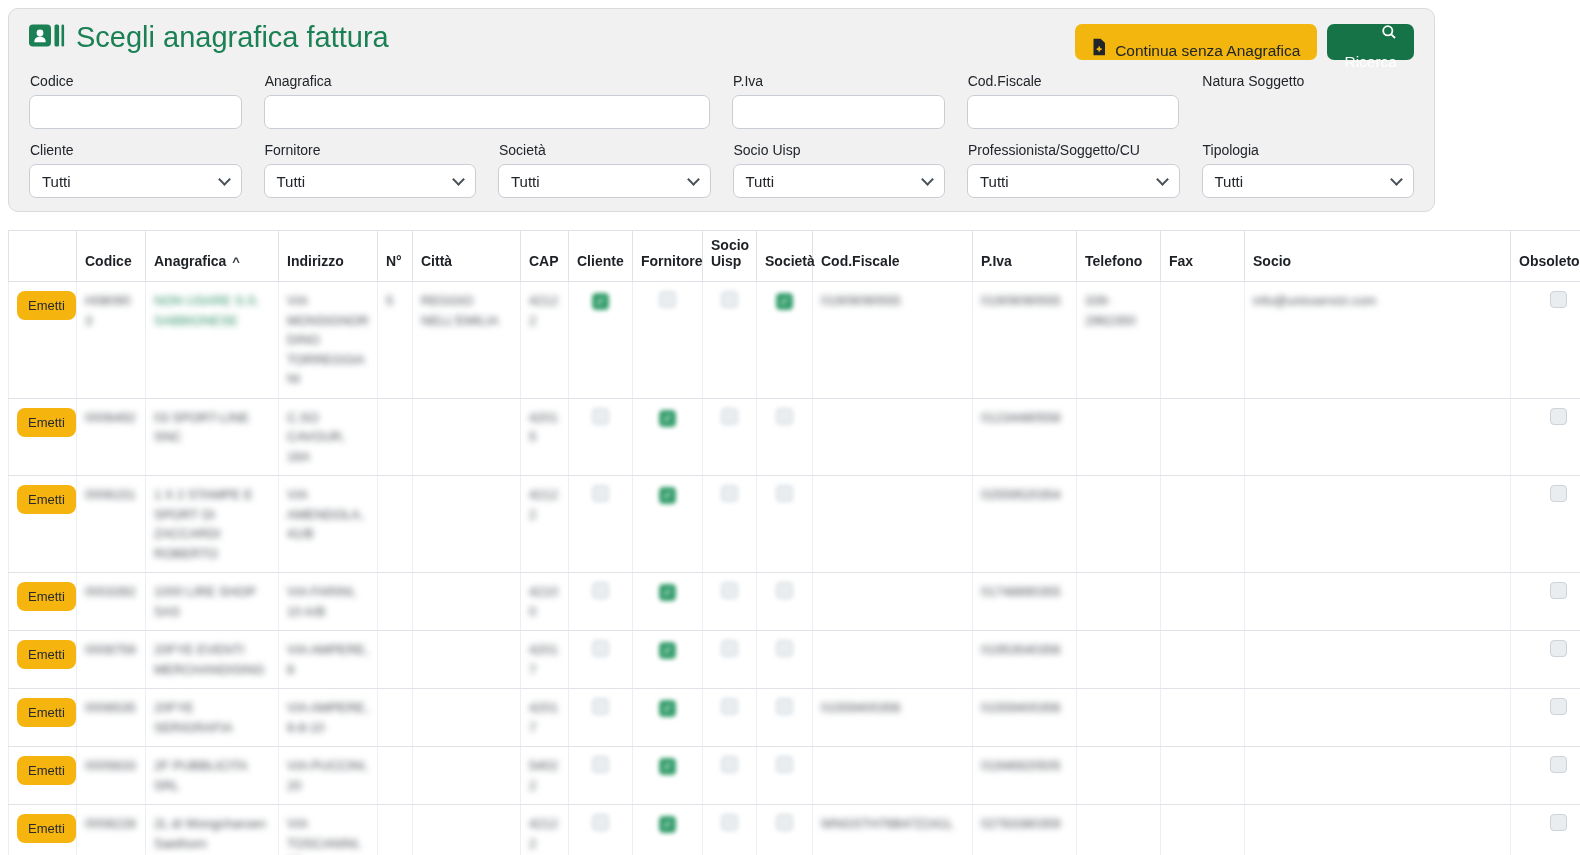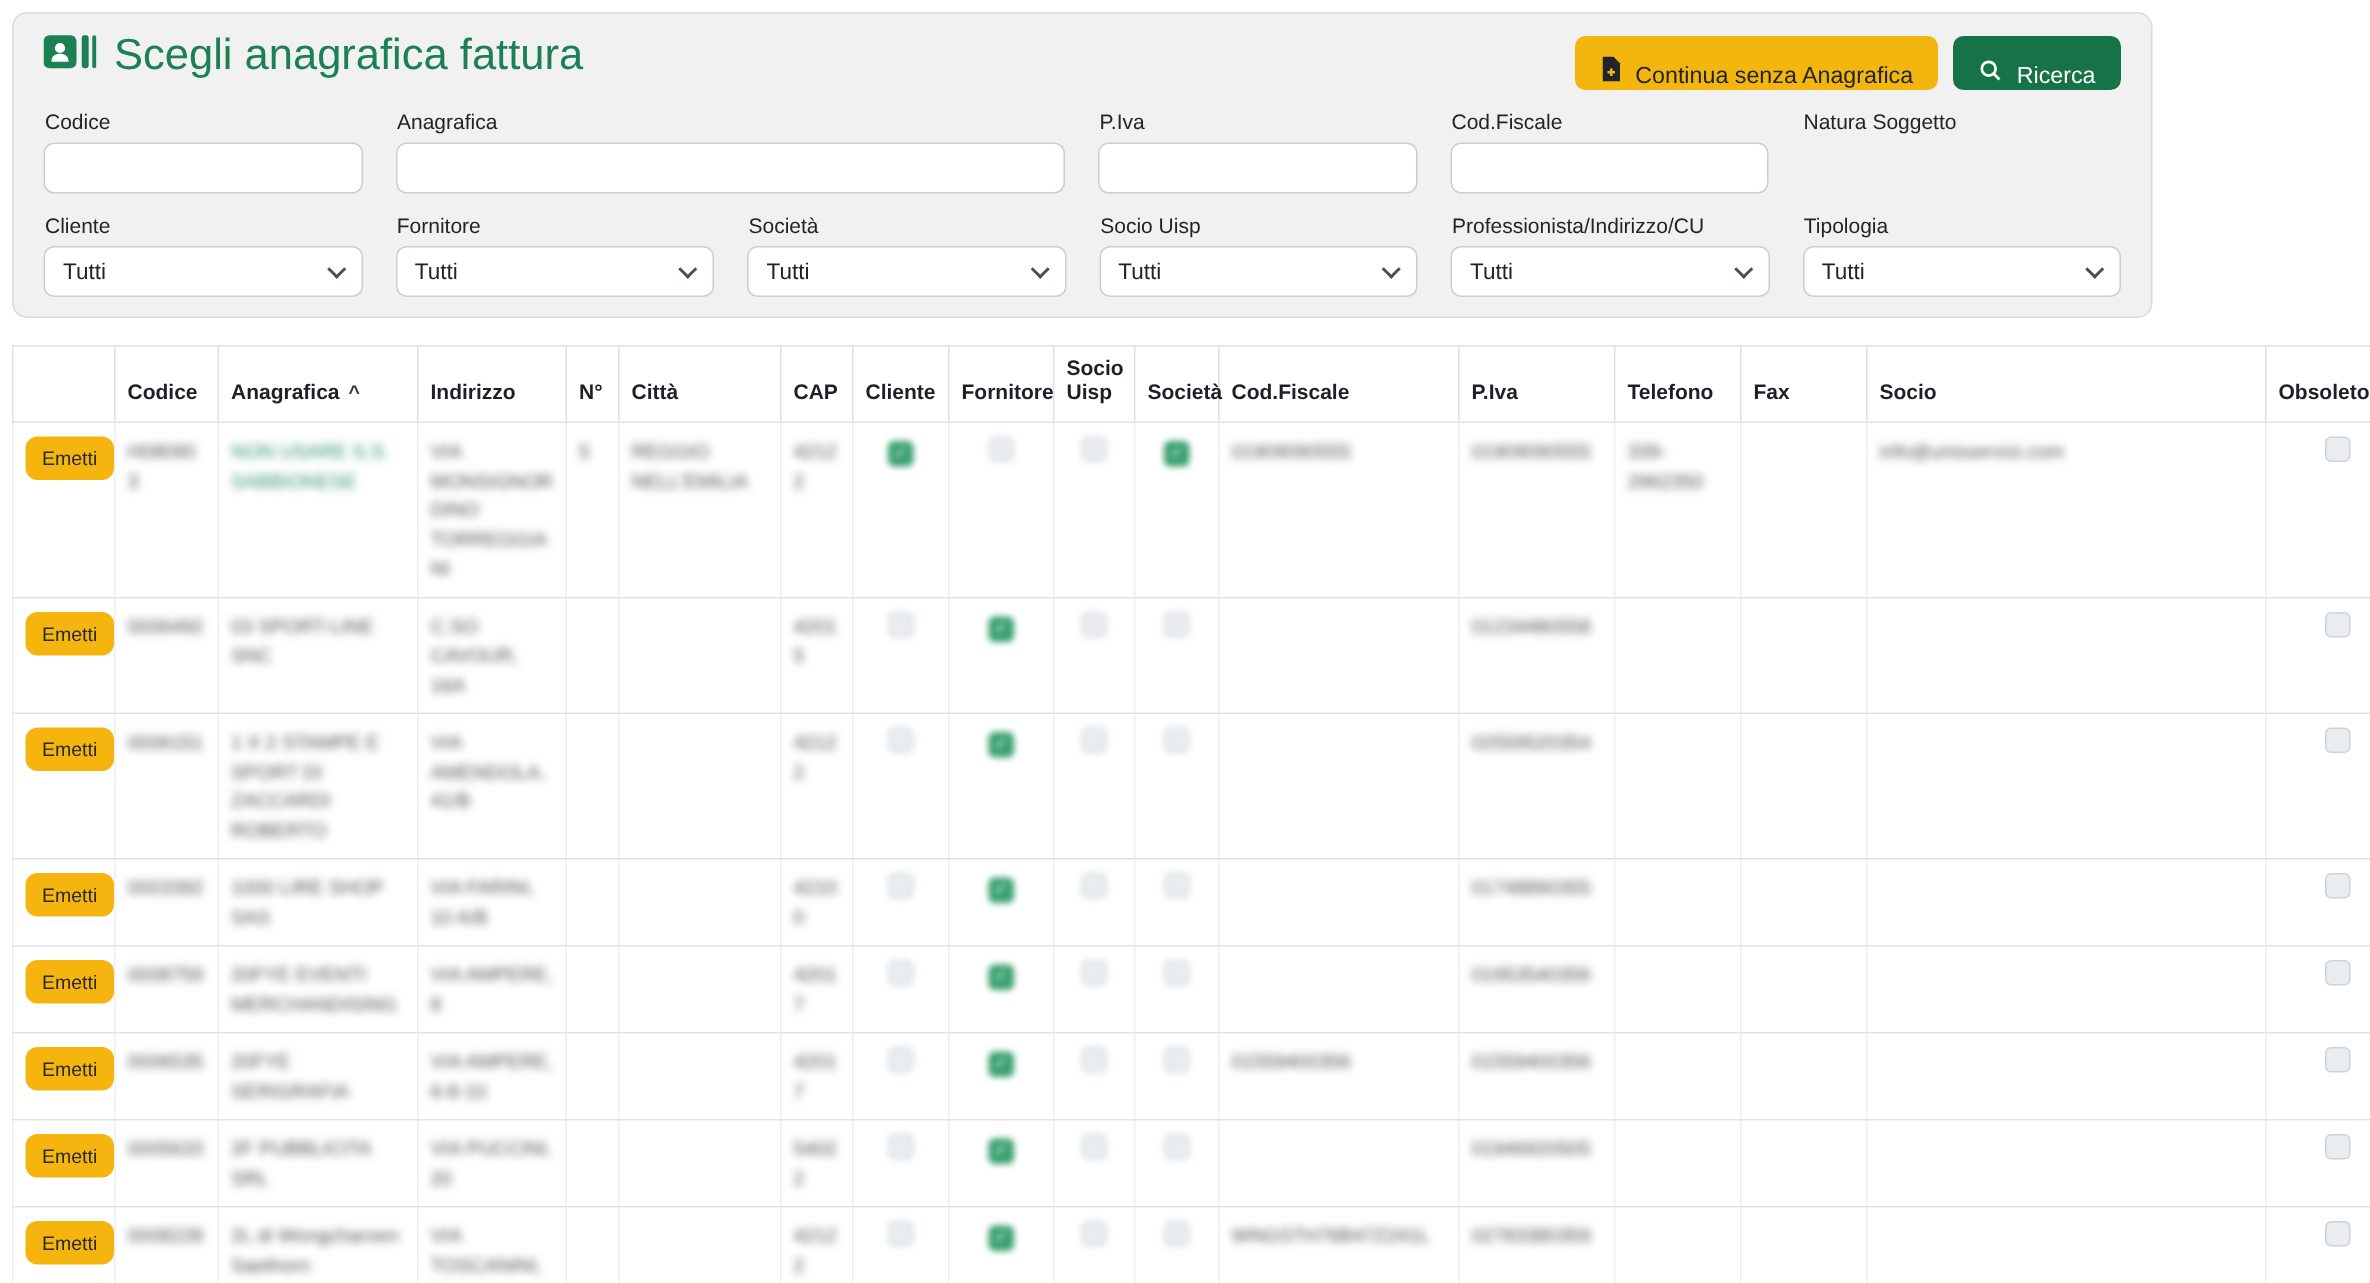--- a/index.html
+++ b/index.html
@@ -10,21 +10,21 @@
   .panel { position:absolute; left:8px; top:8px; width:1427px; height:204px;
            background:#f1f1f2; border:1px solid #d8dadb; border-radius:10px;
            padding:13px 20px 18px 20px; }
   .title-row { display:flex; justify-content:space-between; align-items:flex-start; margin-bottom:12px; }
   .page-title { display:flex; align-items:center; gap:11px; color:#1b8054; font-size:29px; line-height:1.1; }
   .actions { display:flex; gap:10px; padding-top:2px; }
   .btn { height:36px; border:none; border-radius:7px; display:inline-flex; align-items:flex-end;
          gap:9px; padding:0 17px; font-size:15.5px; cursor:pointer; font-family:inherit; white-space:nowrap; }
   .btn-warn { background:#f2b60e; color:#212529; }
   .btn-info { background:#18a5bb; color:#fff; }
-  .btn-succ { background:#157347; color:#fff; }
+  .btn-succ { background:#157347; color:#fff;flex-direction:column; }
 
   .frow { display:flex; gap:22px; margin-top:13px; }
   .field label { display:block; font-size:14px; color:#212529; margin:0 0 6px 1px; }
   .w-s { width:233px; } .w-l { width:489px; }
   .ctrl { height:34px; width:100%; background:#fff; border:1px solid #c9ced4; border-radius:7px;
           padding:0 12px; font-size:15px; color:#212529; font-family:inherit; }
   .sel { display:flex; align-items:center; justify-content:space-between; cursor:pointer; }
   .chev { width:9px; height:9px; border-right:2px solid #495057; border-bottom:2px solid #495057;
           transform:rotate(45deg); margin-top:-4px; flex:0 0 auto; }
 
@@ -122,21 +122,21 @@
         </div>
       </div>
       <div class="field w-s">
         <label>Socio Uisp</label>
         <div class="ctrl sel">
           <span>Tutti</span>
           <span class="chev"></span>
         </div>
       </div>
       <div class="field w-s">
-        <label>Professionista/Indirizzo/CU</label>
+        <label>Professionista/Soggetto/CU</label>
         <div class="ctrl sel">
           <span>Tutti</span>
           <span class="chev"></span>
         </div>
       </div>
       <div class="field w-s">
         <label>Tipologia</label>
         <div class="ctrl sel">
           <span>Tutti</span>
           <span class="chev"></span>

